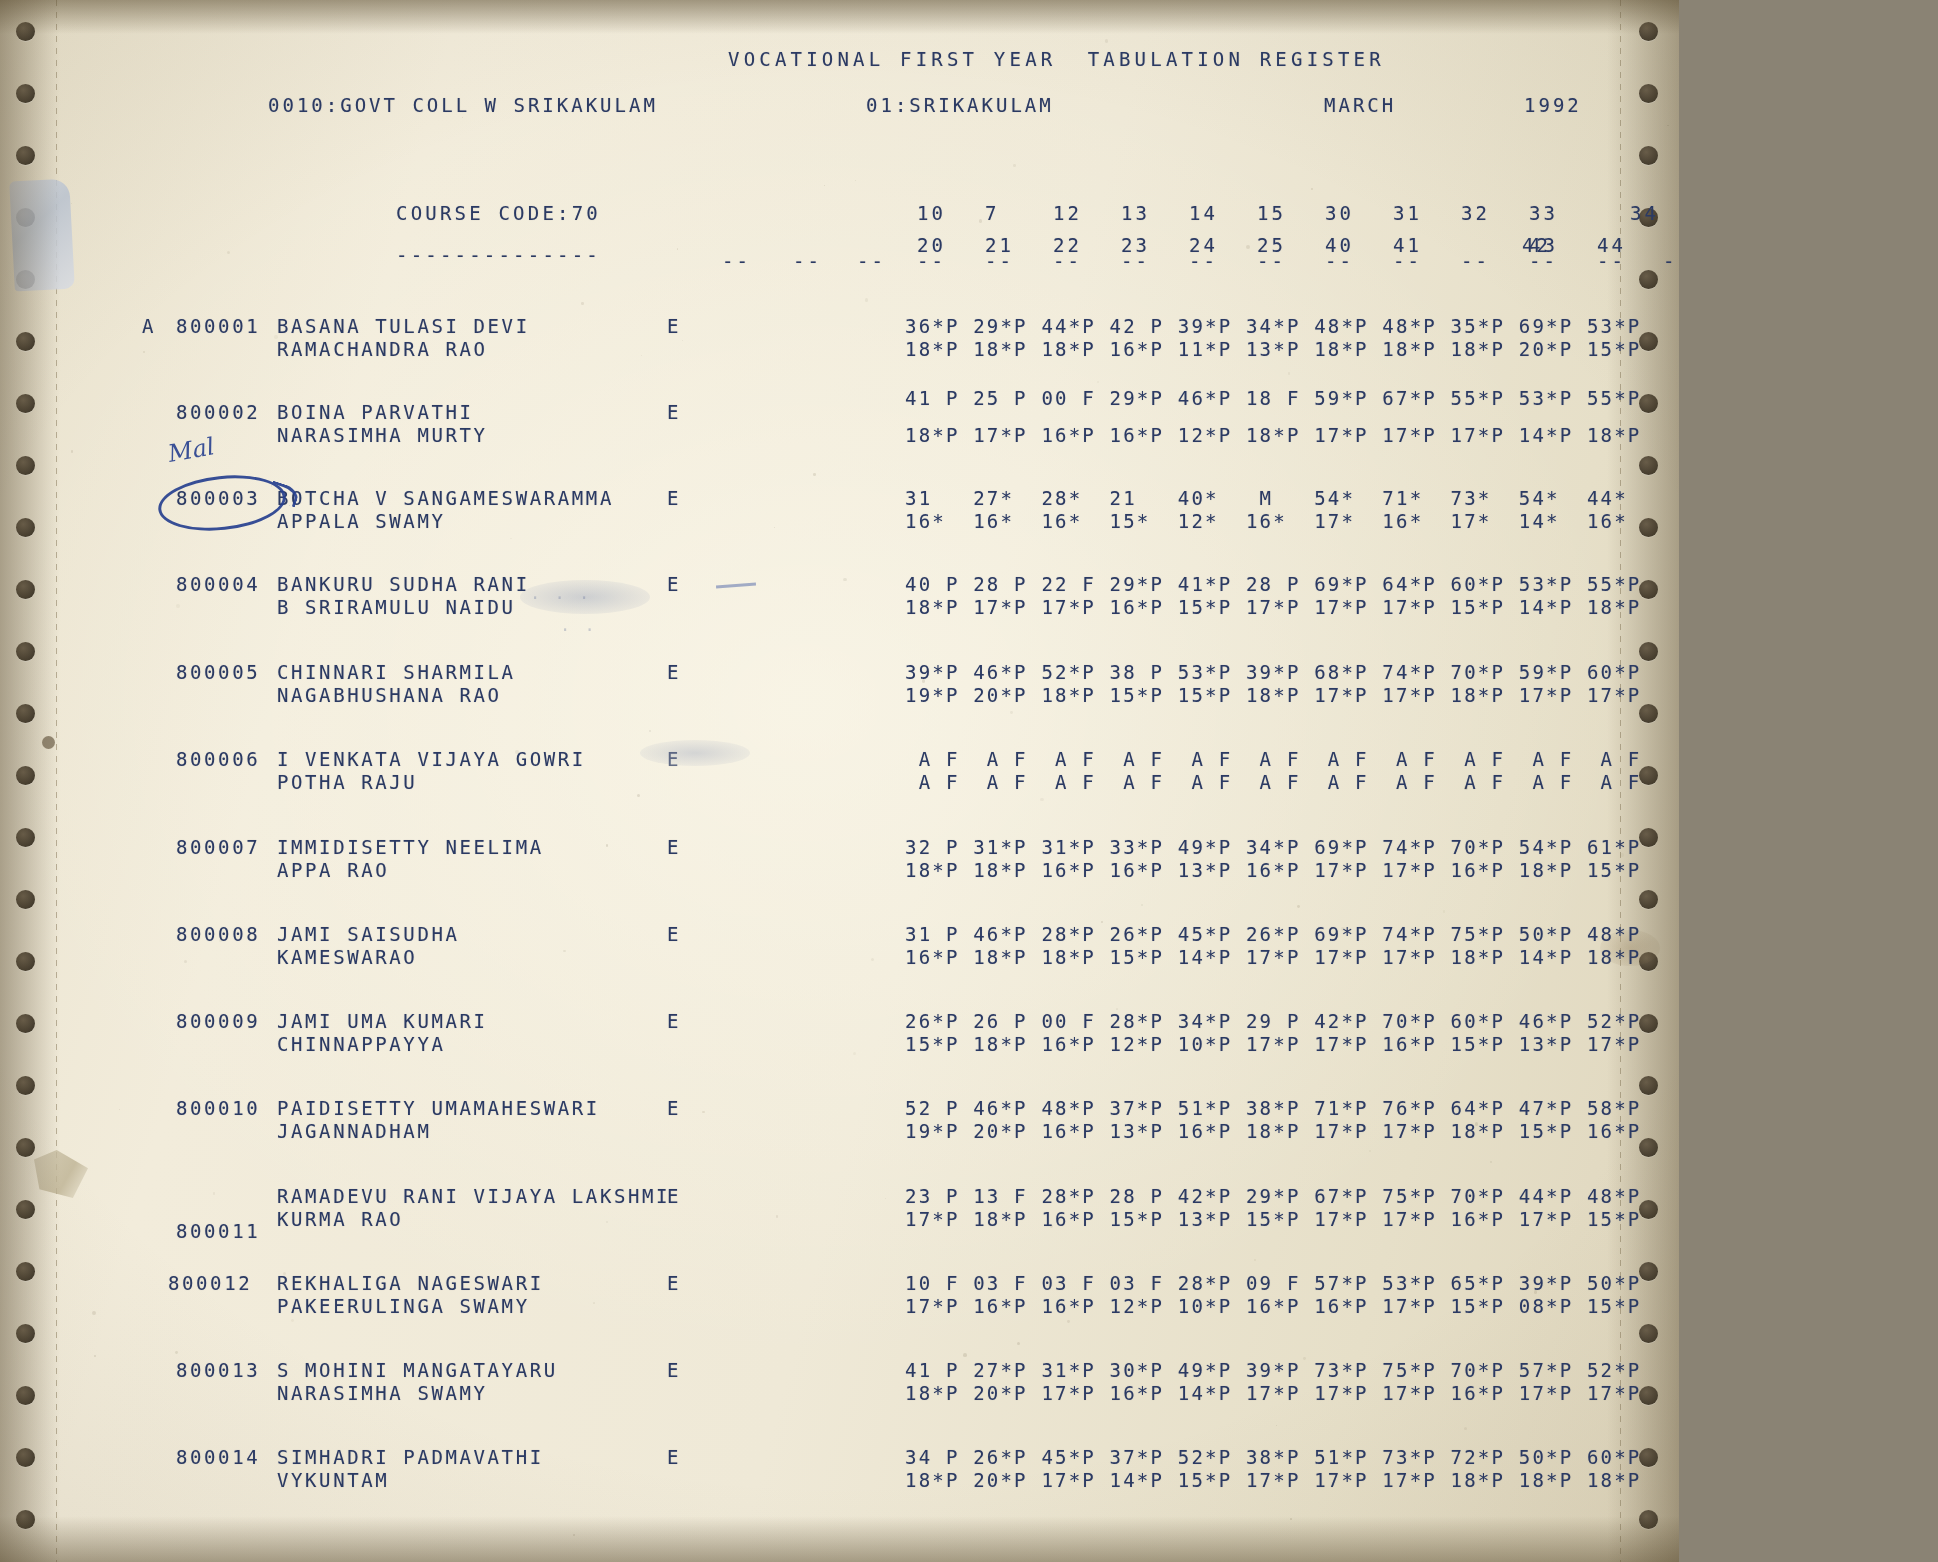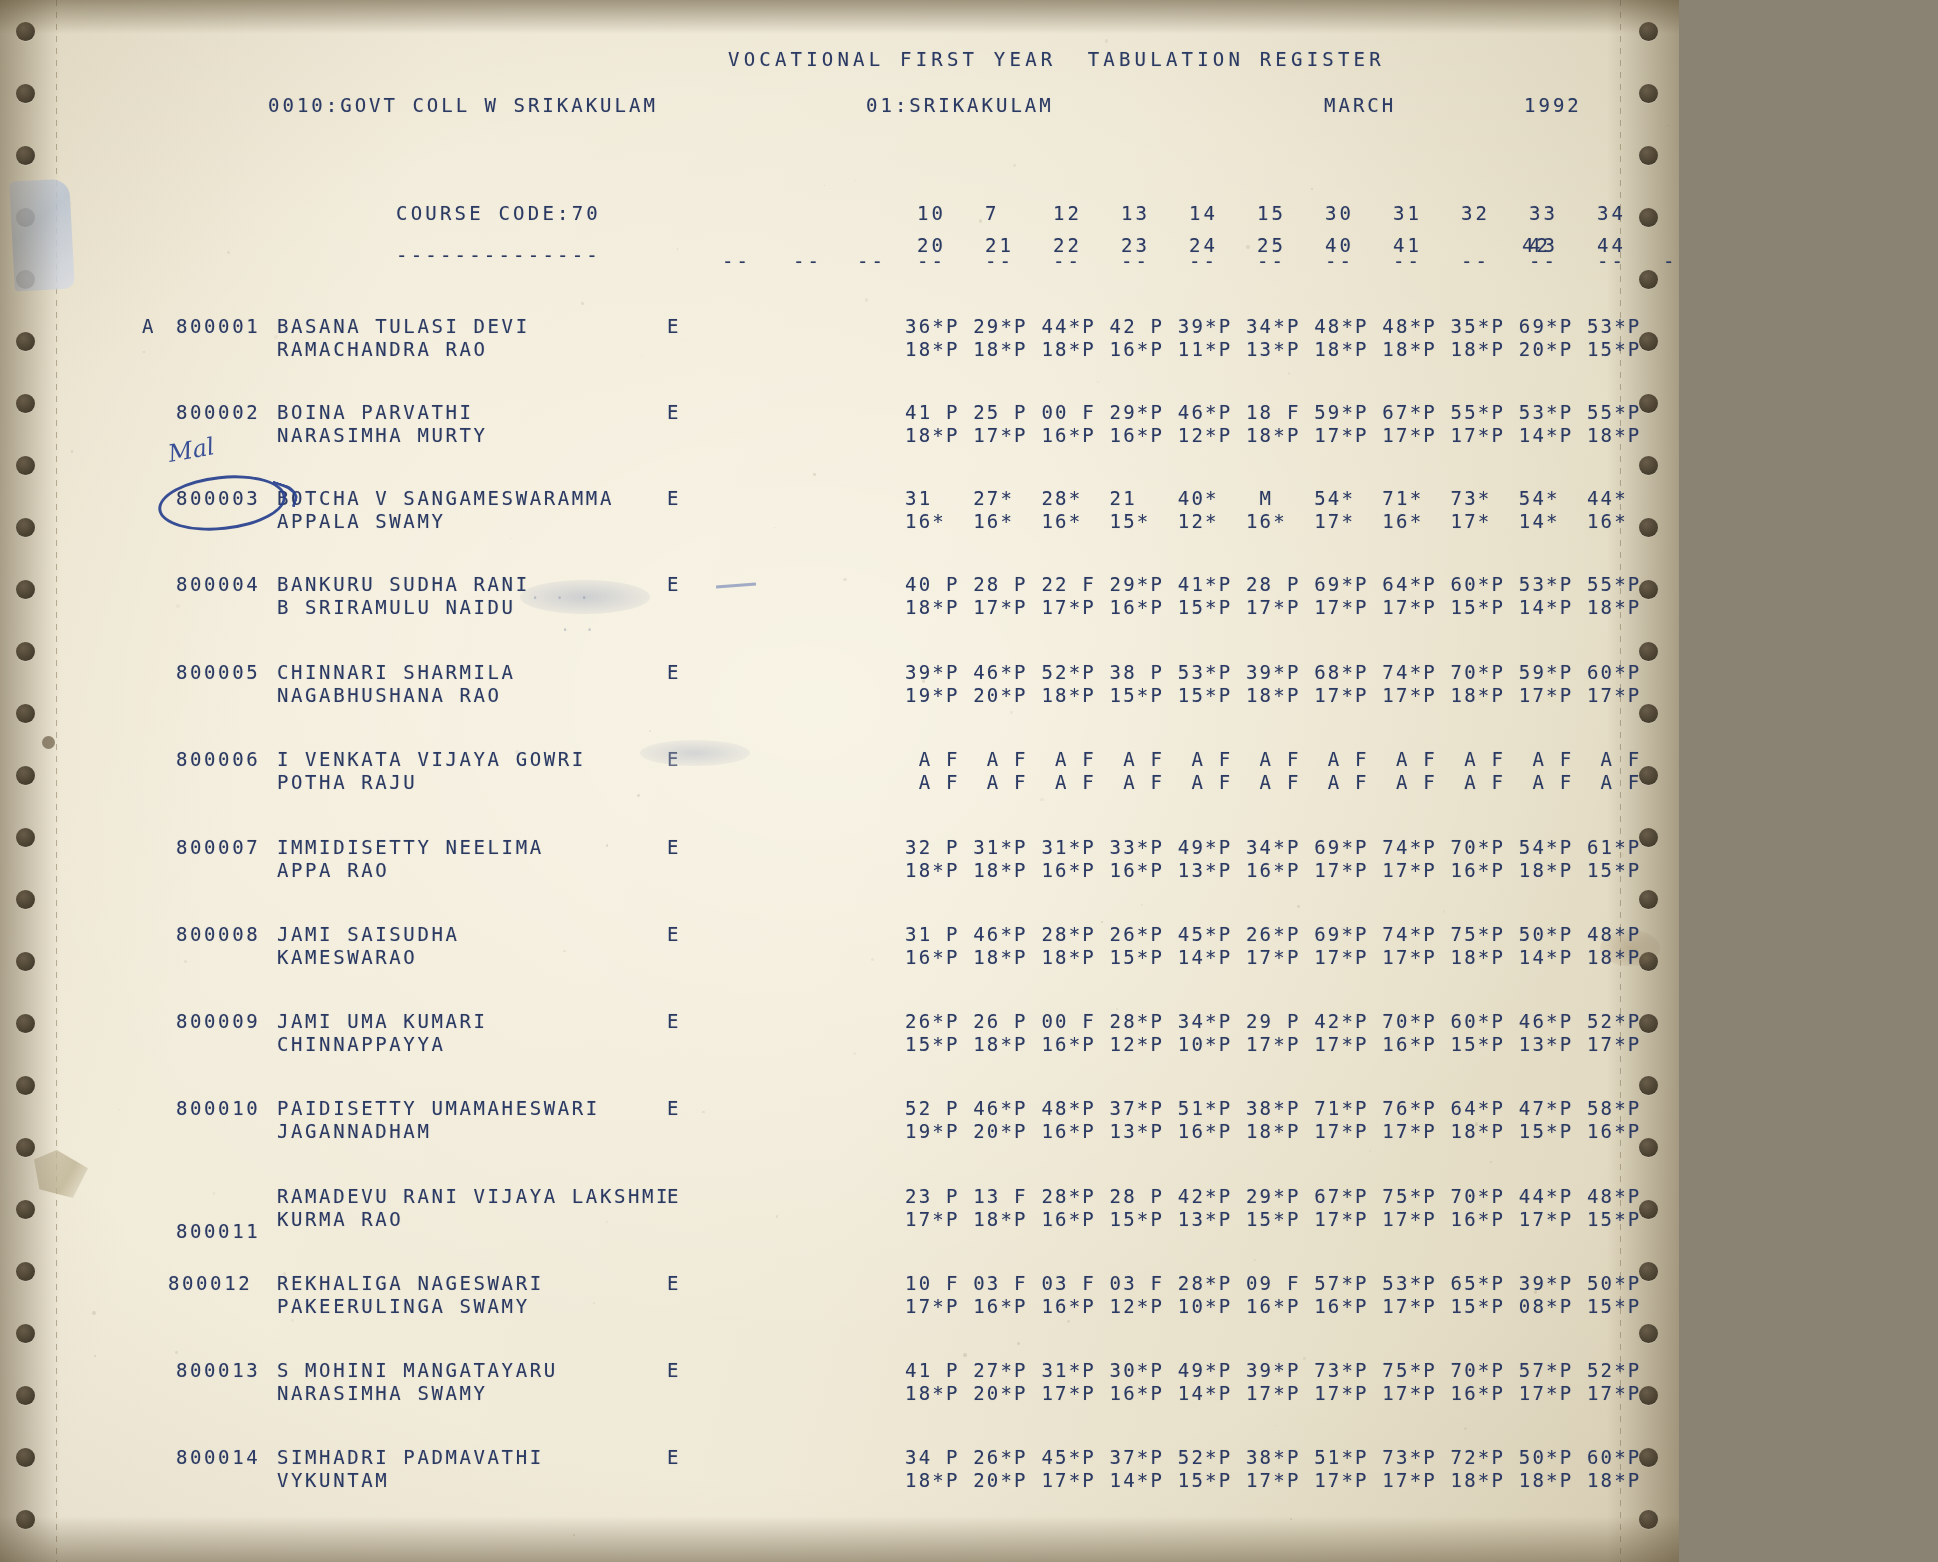--- a/index.html
+++ b/index.html
@@ -311,21 +311,21 @@
       <div class="t colnum" style="left:917px; top:202px;">10</div>
       <div class="t colnum" style="left:985px; top:202px;">7</div>
       <div class="t colnum" style="left:1053px; top:202px;">12</div>
       <div class="t colnum" style="left:1121px; top:202px;">13</div>
       <div class="t colnum" style="left:1189px; top:202px;">14</div>
       <div class="t colnum" style="left:1257px; top:202px;">15</div>
       <div class="t colnum" style="left:1325px; top:202px;">30</div>
       <div class="t colnum" style="left:1393px; top:202px;">31</div>
       <div class="t colnum" style="left:1461px; top:202px;">32</div>
       <div class="t colnum" style="left:1529px; top:202px;">33</div>
-      <div class="t colnum" style="left:1597px; top:202px;">34</div>
+      <div class="t colnum" style="left:1630px; top:202px;">34</div>
     </div>
 
     <div>
       <div class="t colnum" style="left:917px; top:234px;">20</div>
       <div class="t colnum" style="left:985px; top:234px;">21</div>
       <div class="t colnum" style="left:1053px; top:234px;">22</div>
       <div class="t colnum" style="left:1121px; top:234px;">23</div>
       <div class="t colnum" style="left:1189px; top:234px;">24</div>
       <div class="t colnum" style="left:1257px; top:234px;">25</div>
       <div class="t colnum" style="left:1325px; top:234px;">40</div>
@@ -365,21 +365,21 @@
       <div class="t row" style="left:1738px; top:315px;">660</div>
       <div class="t row" style="left:1820px; top:315px;">P</div>
     </div>
 
     <div>
       <div class="t row" style="left:142px; top:401px;"></div>
       <div class="t row" style="left:176px; top:401px;">800002</div>
       <div class="t row" style="left:277px; top:401px;">BOINA PARVATHI</div>
       <div class="t row" style="left:277px; top:424px;">NARASIMHA MURTY</div>
       <div class="t row" style="left:667px; top:401px;">E</div>
-      <div class="t marks" style="left:905px; top:401px;">41 P 25 P 00 F 29*P 46*P 18 F 59*P 67*P 55*P 53*P 55*P</div>
+      <div class="t marks" style="left:905px; top:387px;">41 P 25 P 00 F 29*P 46*P 18 F 59*P 67*P 55*P 53*P 55*P</div>
       <div class="t marks" style="left:905px; top:424px;">18*P 17*P 16*P 16*P 12*P 18*P 17*P 17*P 17*P 14*P 18*P</div>
       <div class="t row" style="left:1738px; top:401px;">628</div>
       <div class="t row" style="left:1820px; top:401px;">F</div>
     </div>
 
     <div>
       <div class="t row" style="left:142px; top:487px;"></div>
       <div class="t row" style="left:176px; top:487px;">800003</div>
       <div class="t row" style="left:277px; top:487px;">BOTCHA V SANGAMESWARAMMA</div>
       <div class="t row" style="left:277px; top:510px;">APPALA SWAMY</div>

